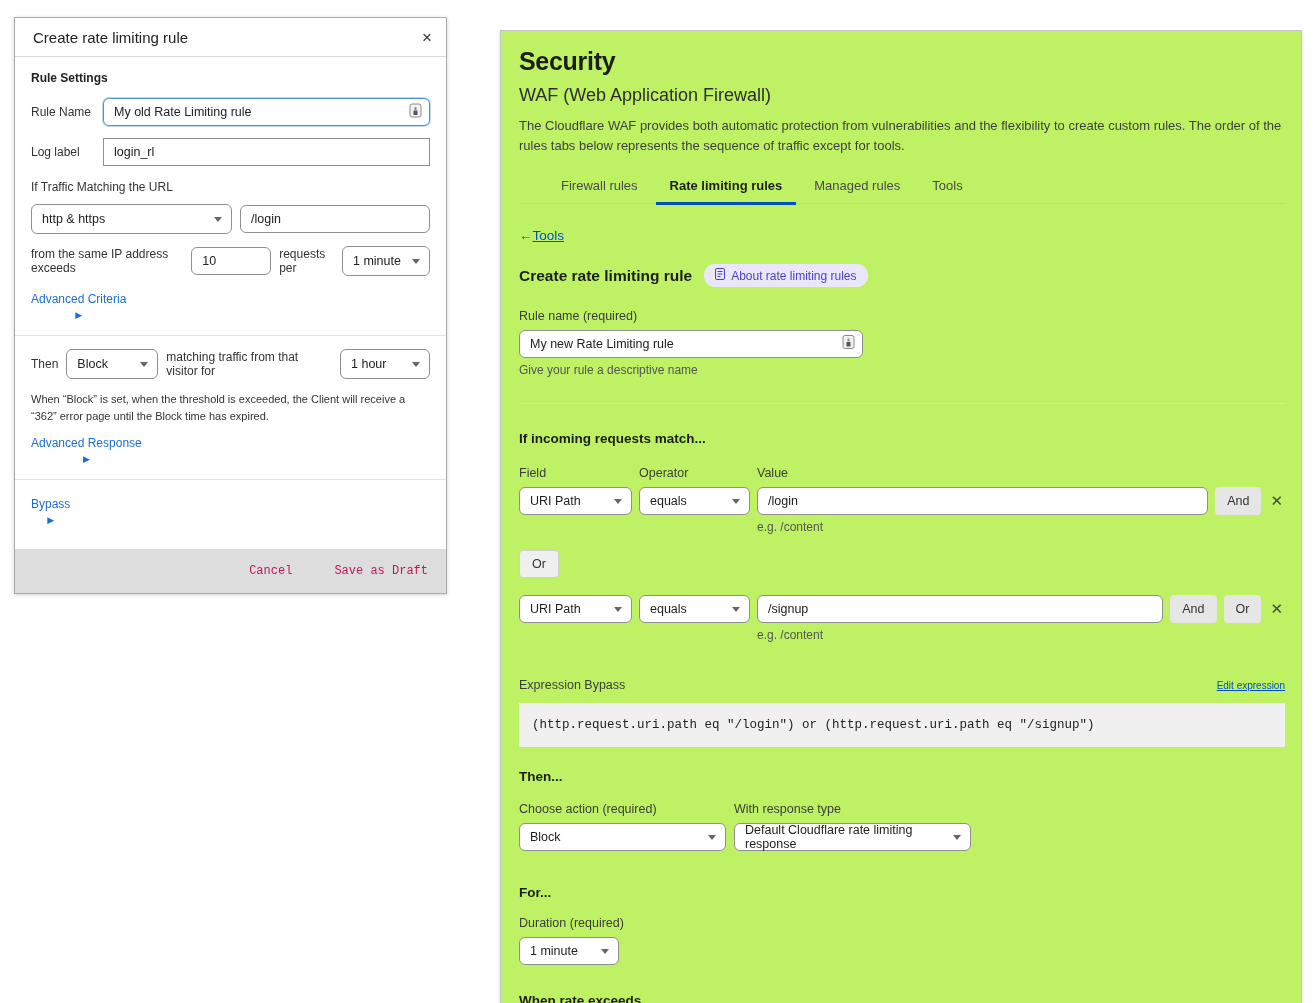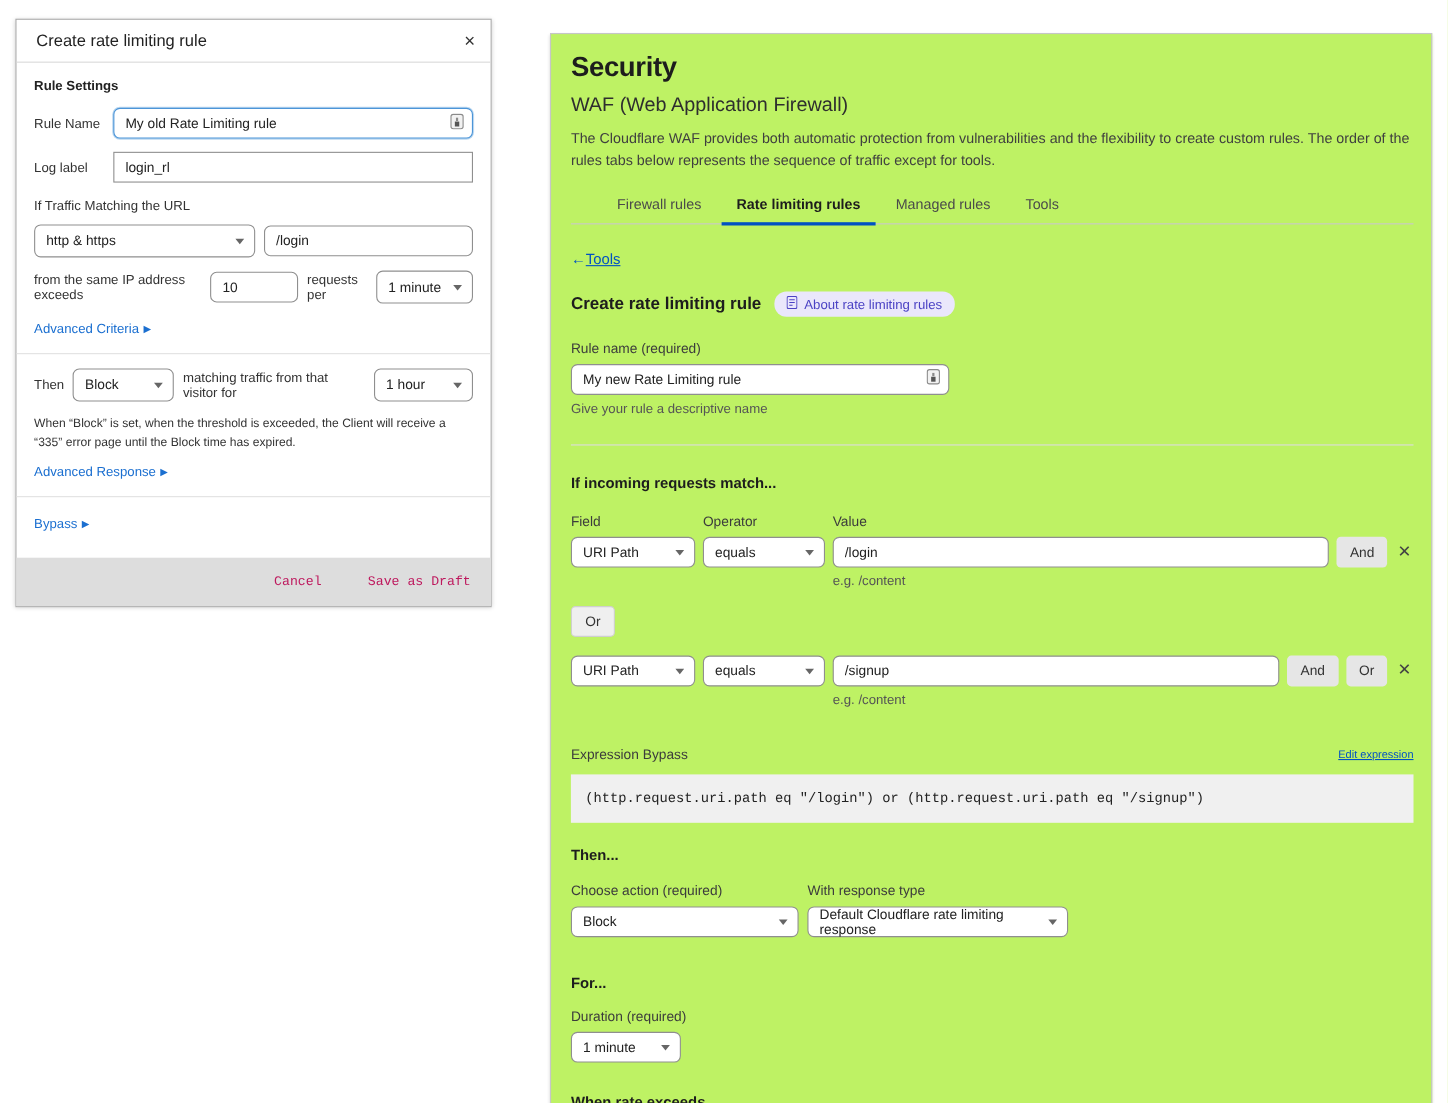--- a/index.html
+++ b/index.html
@@ -36,21 +36,21 @@
   .dlg-row { display:flex; align-items:center; margin-bottom:12px; }
   .dlg-label { width:72px; flex:none; font-size:12px; color:#333; }
   .dlg-input-wrap { position:relative; flex:1; }
   .dlg-input-wrap input { width:100%; }
   input.focused { border:1px solid #4c95d8; box-shadow:0 0 0 1px #bcd8f0; border-radius:6px; }
   input.rounded-more { border-radius:0; }
   .dialog .select { height:30px; }
   .inline-row { display:flex; align-items:center; gap:8px; margin-bottom:12px;
     font-size:12px; color:#333; }
   .dlg-link { color:#1b6fd0; font-size:12px; cursor:pointer; display:inline-flex;
-    align-items:center; gap:4px; margin:4px 0 2px 0; }
+    align-items:center; gap:4px; margin:4px 0 2px 0;flex-direction:column; }
   .dlg-link .tri { font-size:9px; }
   .dlg-divider { border:none; border-top:1px solid #e2e2e2; margin:13px -16px; }
   .block-note { font-size:11px; color:#333; line-height:1.5; margin:10px 0 8px 0; }
   .dialog-footer { margin-top:14px; background:#dddddd; padding:15px 18px;
     display:flex; justify-content:flex-end; gap:42px; }
   .footer-btn { background:none; border:none; font-size:12px; color:#be185d;
     cursor:pointer; font-family:Liberation Mono, monospace; }
 
   
   .panel { position:absolute; left:500px; top:30px; width:802px; height:976px;
@@ -169,21 +169,21 @@
         <span>Block</span>
         <span class="caret"></span>
       </div>
       <span>matching traffic from that visitor for</span>
       <div class="select" style="width:90px; flex:none;">
         <span>1 hour</span>
         <span class="caret"></span>
       </div>
     </div>
 
-    <div class="block-note">When “Block” is set, when the threshold is exceeded, the Client will receive a “335” error page until the Block time has expired.</div>
+    <div class="block-note">When “Block” is set, when the threshold is exceeded, the Client will receive a “362” error page until the Block time has expired.</div>
 
     <div class="dlg-link">
       <span>Advanced Response</span>
       <span class="tri">▶</span>
     </div>
 
     <hr class="dlg-divider">
 
     <div class="dlg-link" style="margin-bottom:10px;">
       <span>Bypass</span>

